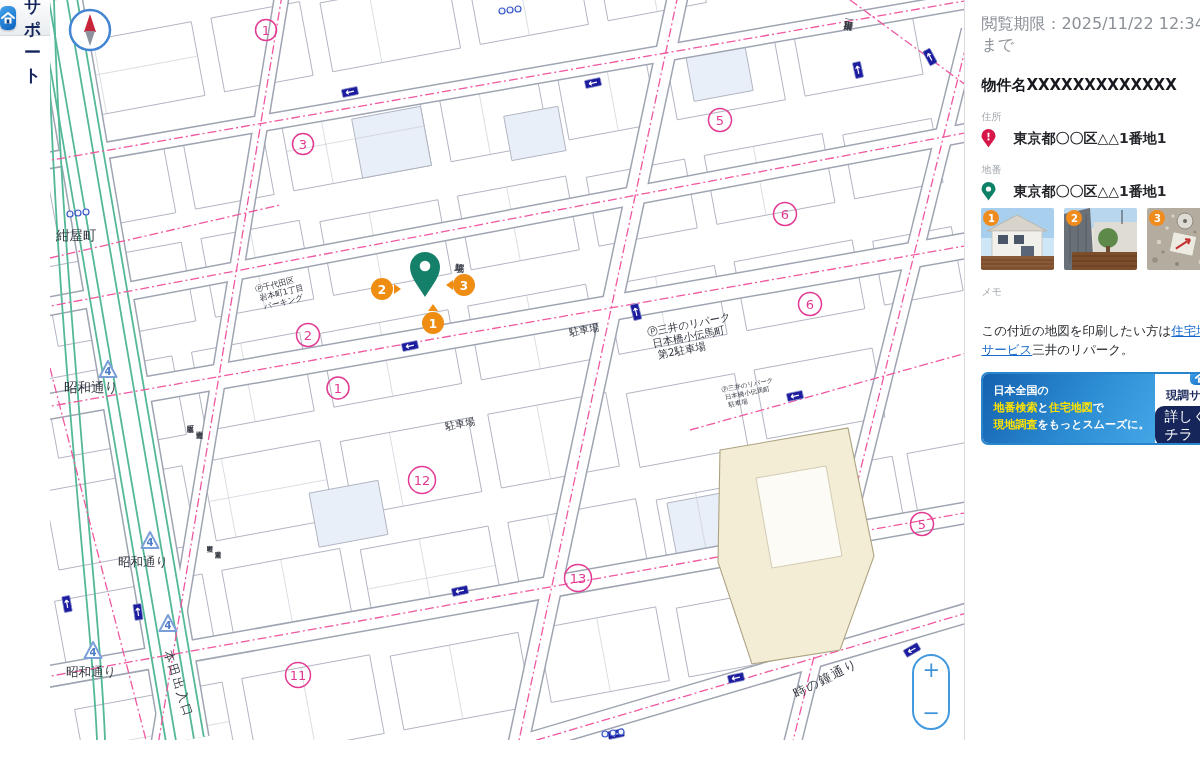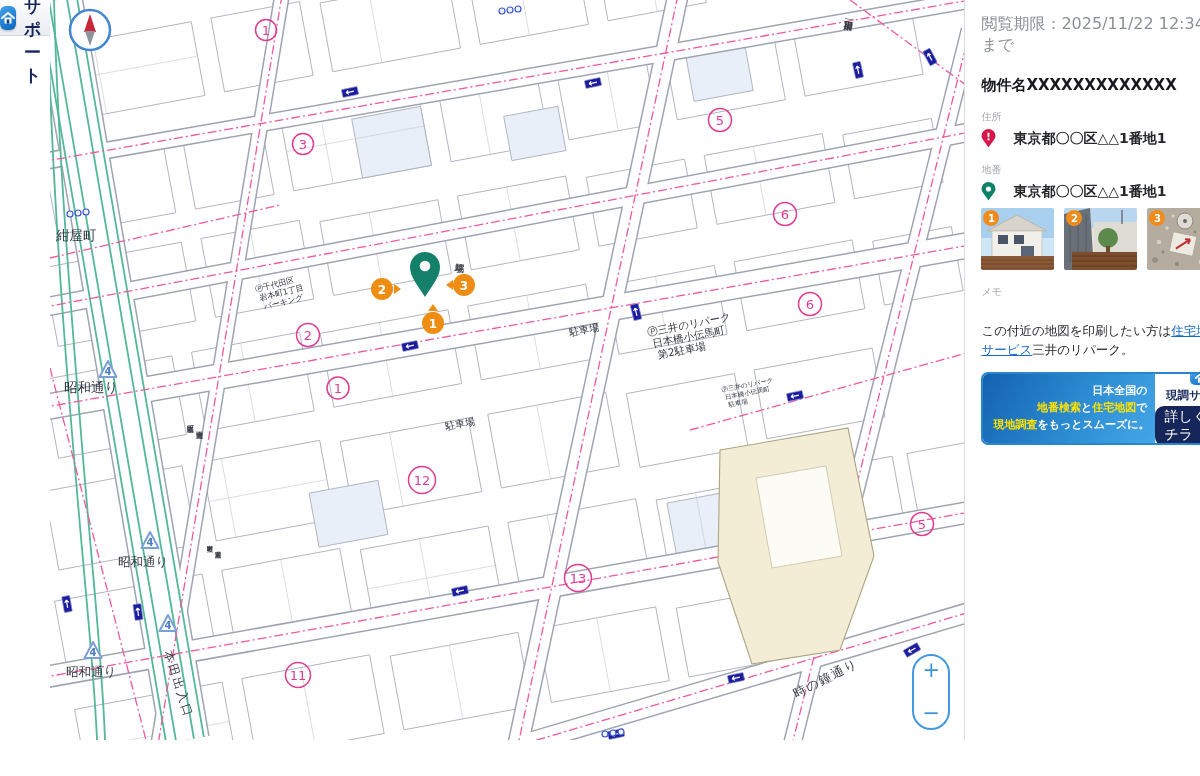--- a/index.html
+++ b/index.html
@@ -40,21 +40,21 @@
     background:#f08c1e; color:#fff; font-size:10px; font-weight:bold;
     display:flex; align-items:center; justify-content:center; }
   .memo-lbl { margin-top:32px; }
   .notice { margin-top:22px; }
   .notice .warn { color:#e2443c; font-size:12.5px; font-weight:600; }
   .notice .info { margin-top:5px; font-size:12.5px; color:#26282c; line-height:1.55; }
   .notice .info a { color:#1668c9; text-decoration:underline; cursor:pointer; }
   .banner { margin-top:12px; width:267px; height:73px; border:2px solid #2a86cc; border-radius:7px;
     display:flex; overflow:hidden; cursor:pointer; background:#fff; }
   .banner .bl { width:172px; background:linear-gradient(120deg,#1462af 0%,#2e8fd5 60%,#45a6e6 100%);
-    padding:8px 8px 0 10px;text-align:right; }
+    padding:8px 8px 0 10px; }
   .banner .bl div { font-size:11px; font-weight:bold; color:#fff; line-height:1.55; white-space:nowrap; }
   .banner .bl .yl { color:#ffe200; }
   .banner .br { flex:1; display:flex; flex-direction:column; align-items:center; justify-content:center; gap:3px; }
   .banner .br .bicon { width:22px; height:22px; border-radius:5px;
     background:linear-gradient(145deg,#45a4ec,#0b63be); display:flex; align-items:center; justify-content:center; }
   .banner .br .bname { font-size:11.5px; font-weight:bold; color:#16265a; }
   .banner .br .cta { background:#16265a; color:#fff; font-size:14px; border-radius:9px; padding:2px 9px; }
 
   svg text { font-family:"DejaVu Sans","Liberation Sans",sans-serif; }
   .vtext { writing-mode:vertical-rl; }

